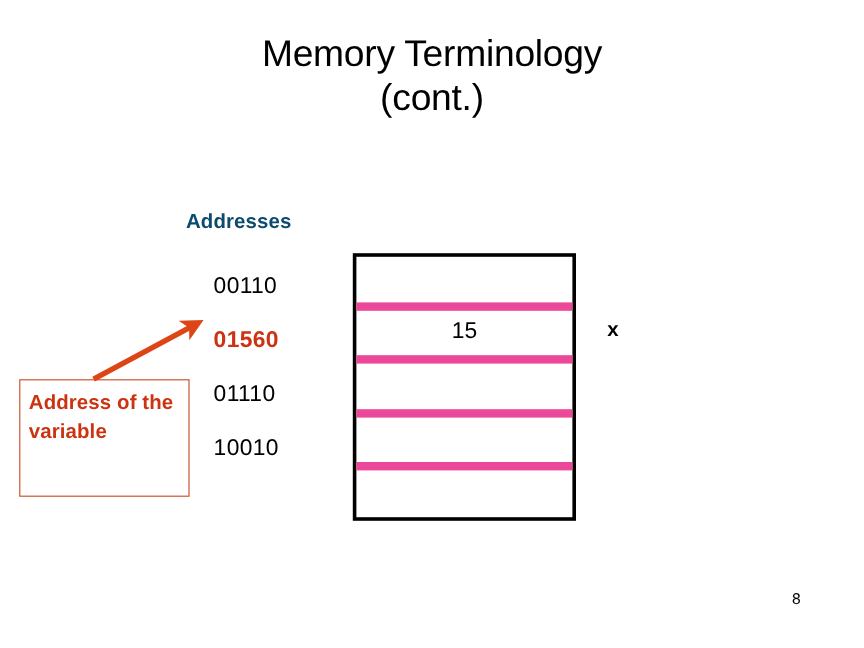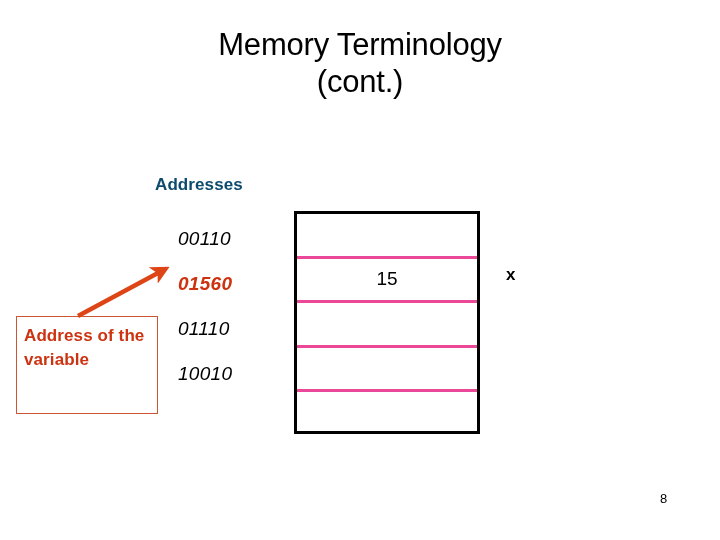--- a/index.html
+++ b/index.html
@@ -56,42 +56,41 @@
     width: 120px;
   }
   .addr-item {
     height: 45px;
     line-height: 45px;
     font-size: 19px;
     font-weight: 400;
     color: #000000;
     letter-spacing: 0.3px;
     white-space: pre;
-    font-style: italic;
   }
   .addr-item.highlight {
     color: #CC3311;
     font-weight: bold;
   }
 
   
   .mem-table {
     position: absolute;
     left: 294px;
     top: 211px;
     width: 186px;
     height: 223px;
     border: 3px solid #000000;
     box-sizing: border-box;
     background: #ffffff;
   }
   .mem-row {
     height: 44.6px;
     box-sizing: border-box;
-    border-bottom: 3px solid #ec4899;
+    border-bottom: 7px solid #ec4899;
     display: flex;
     align-items: center;
     justify-content: center;
     font-size: 19px;
     color: #000000;
   }
   .mem-row:last-child { border-bottom: none; }
   .mem-value { white-space: pre; }
 
   

